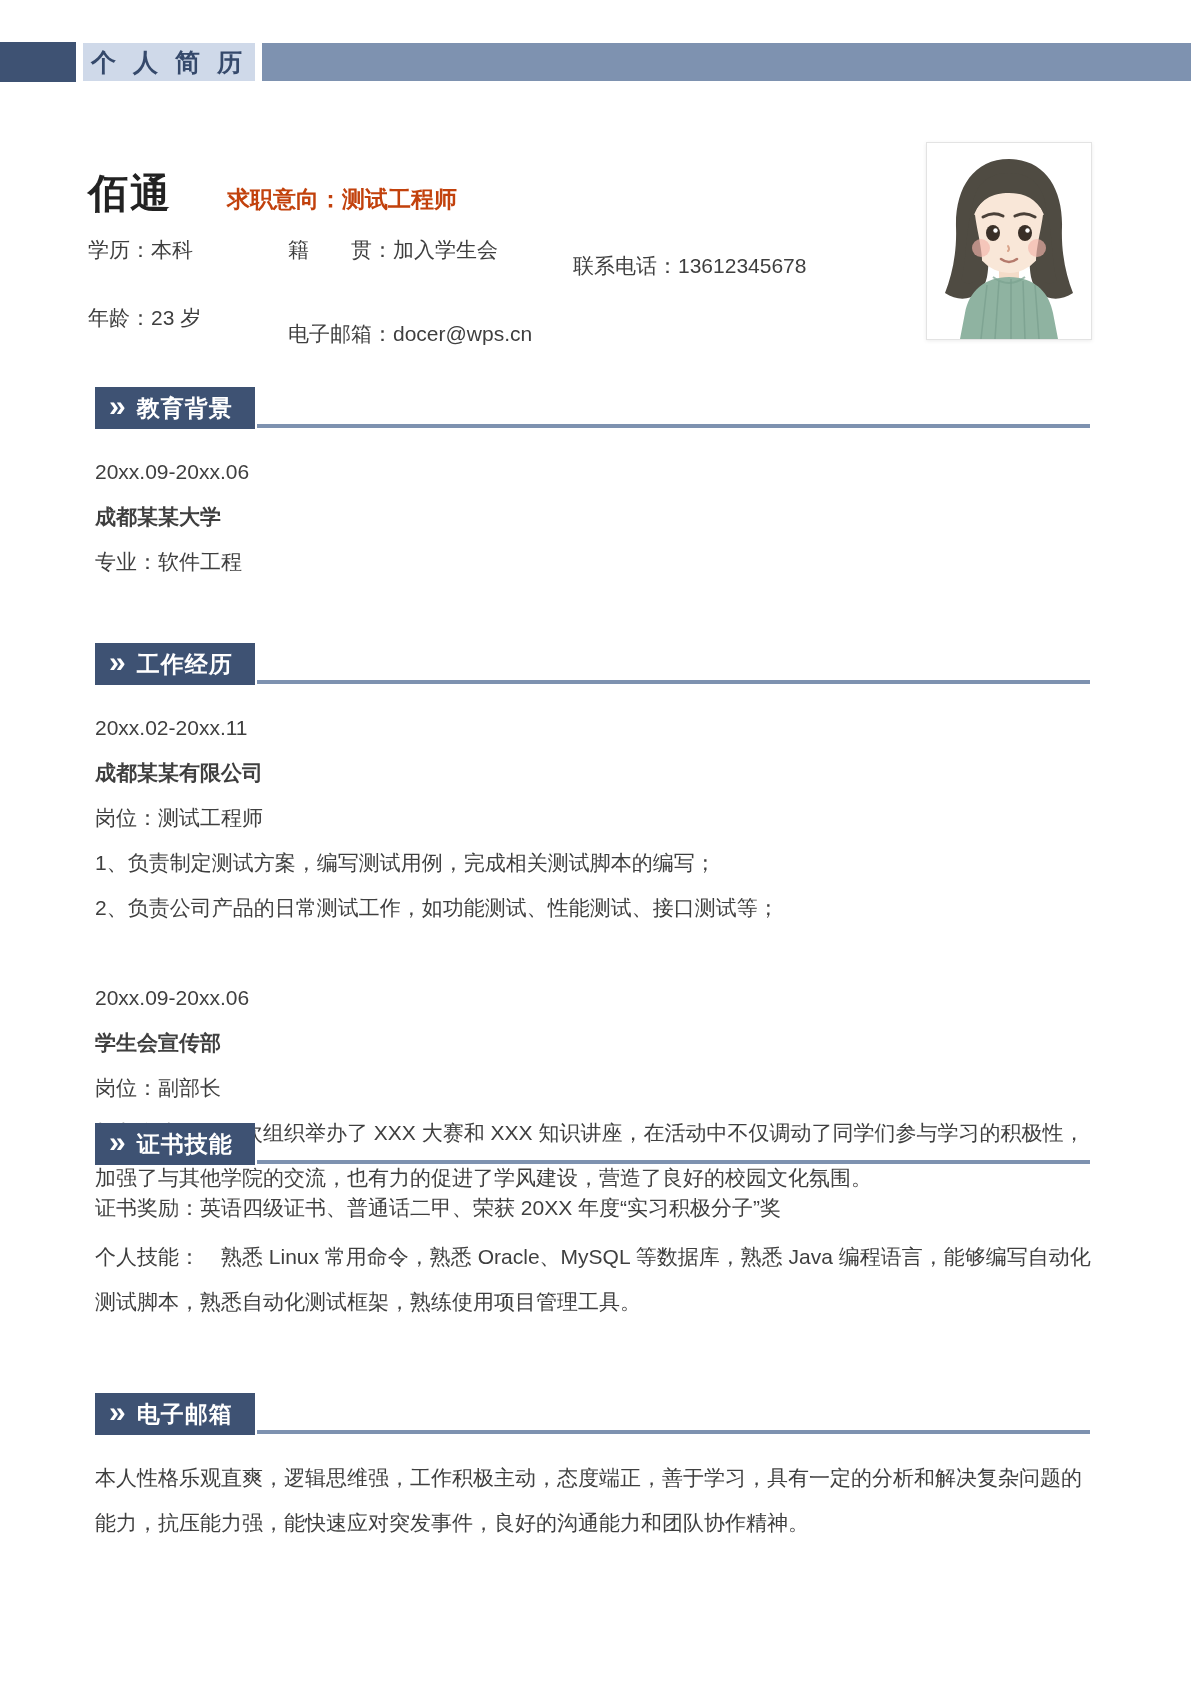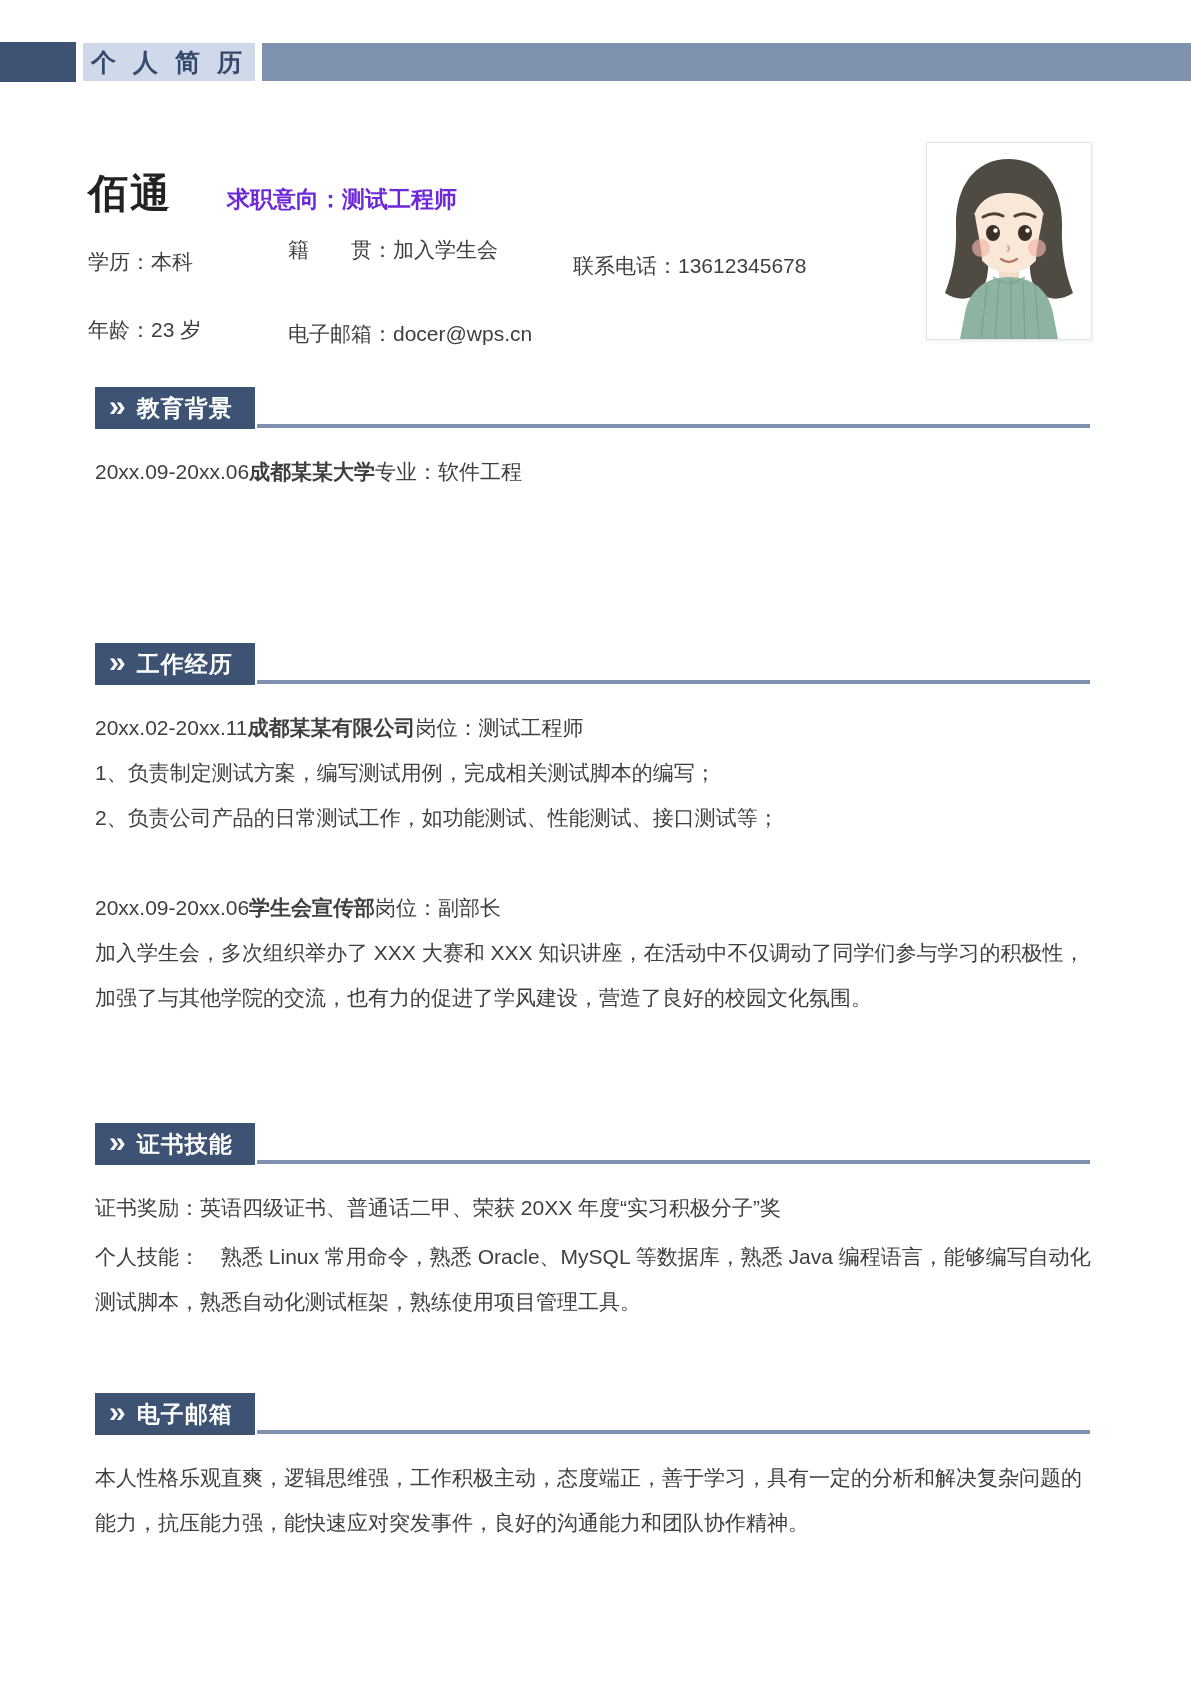--- a/index.html
+++ b/index.html
@@ -18,25 +18,25 @@
     position:absolute;left:83px;top:1px;width:172px;height:38px;
     background:#cfd9e9;color:#35496b;font-weight:bold;font-size:25px;
     display:flex;align-items:center;justify-content:center;letter-spacing:5px;
   }
   .banner-bar{position:absolute;left:262px;top:1px;width:929px;height:38px;background:#7e92b0;}
 
   
   #profile{position:absolute;left:88px;top:166px;width:1000px;}
   .name-row{display:flex;align-items:baseline;height:46px;}
   .name{font-size:40px;font-weight:bold;color:#222222;letter-spacing:2px;}
-  .intent{font-size:23px;font-weight:bold;color:#6d28d9;margin-left:55px;}
+  .intent{font-size:23px;font-weight:bold;color:#c2410c;margin-left:55px;}
   .info-row{display:flex;font-size:21px;color:#3f3f3f;line-height:40px;}
   .info-row.first{margin-top:18px;}
   .info-row.second{margin-top:12px;}
-  .info-c1{width:200px;flex:none;margin-top:12px;}
+  .info-c1{width:200px;flex:none;}
   .info-c2{width:285px;flex:none;}
   .info-c3{flex:1;margin-top:16px;}
 
   
   #photo{
     position:absolute;left:926px;top:142px;width:164px;height:196px;
     background:#ffffff;border:1px solid #e3e3e3;box-shadow:0 1px 4px rgba(0,0,0,.08);
     overflow:hidden;
   }
 
@@ -44,21 +44,21 @@
   .sec{position:absolute;left:95px;width:1000px;}
   .sec-head{display:flex;align-items:flex-end;height:42px;}
   .badge{
     background:#3e5273;color:#ffffff;height:42px;min-width:160px;flex:none;
     display:flex;align-items:center;padding:0 20px 0 14px;box-sizing:border-box;
     font-size:23px;font-weight:bold;letter-spacing:1px;
   }
   .chev{font-size:30px;font-weight:bold;line-height:1;margin-right:10px;transform:translateY(-2px);}
   .rule{flex:1;height:4px;background:#7e92b0;margin:0 5px 1px 2px;}
   .sec-body{margin-top:20px;font-size:21px;line-height:45px;}
-  .meta-row{display:flex;justify-content:flex-start;line-height:45px;}
+  .meta-row{display:flex;justify-content:flex-end;line-height:45px;flex-direction:column;}
   .meta-date{flex:none;}
   .meta-center{flex:none;font-weight:bold;}
   .meta-right{flex:none;}
   .para{margin:0;line-height:45px;}
   .work-item2{margin-top:45px;}
   .cert-skills{margin-top:4px;}
 </style>
 </head>
 <body>
 

